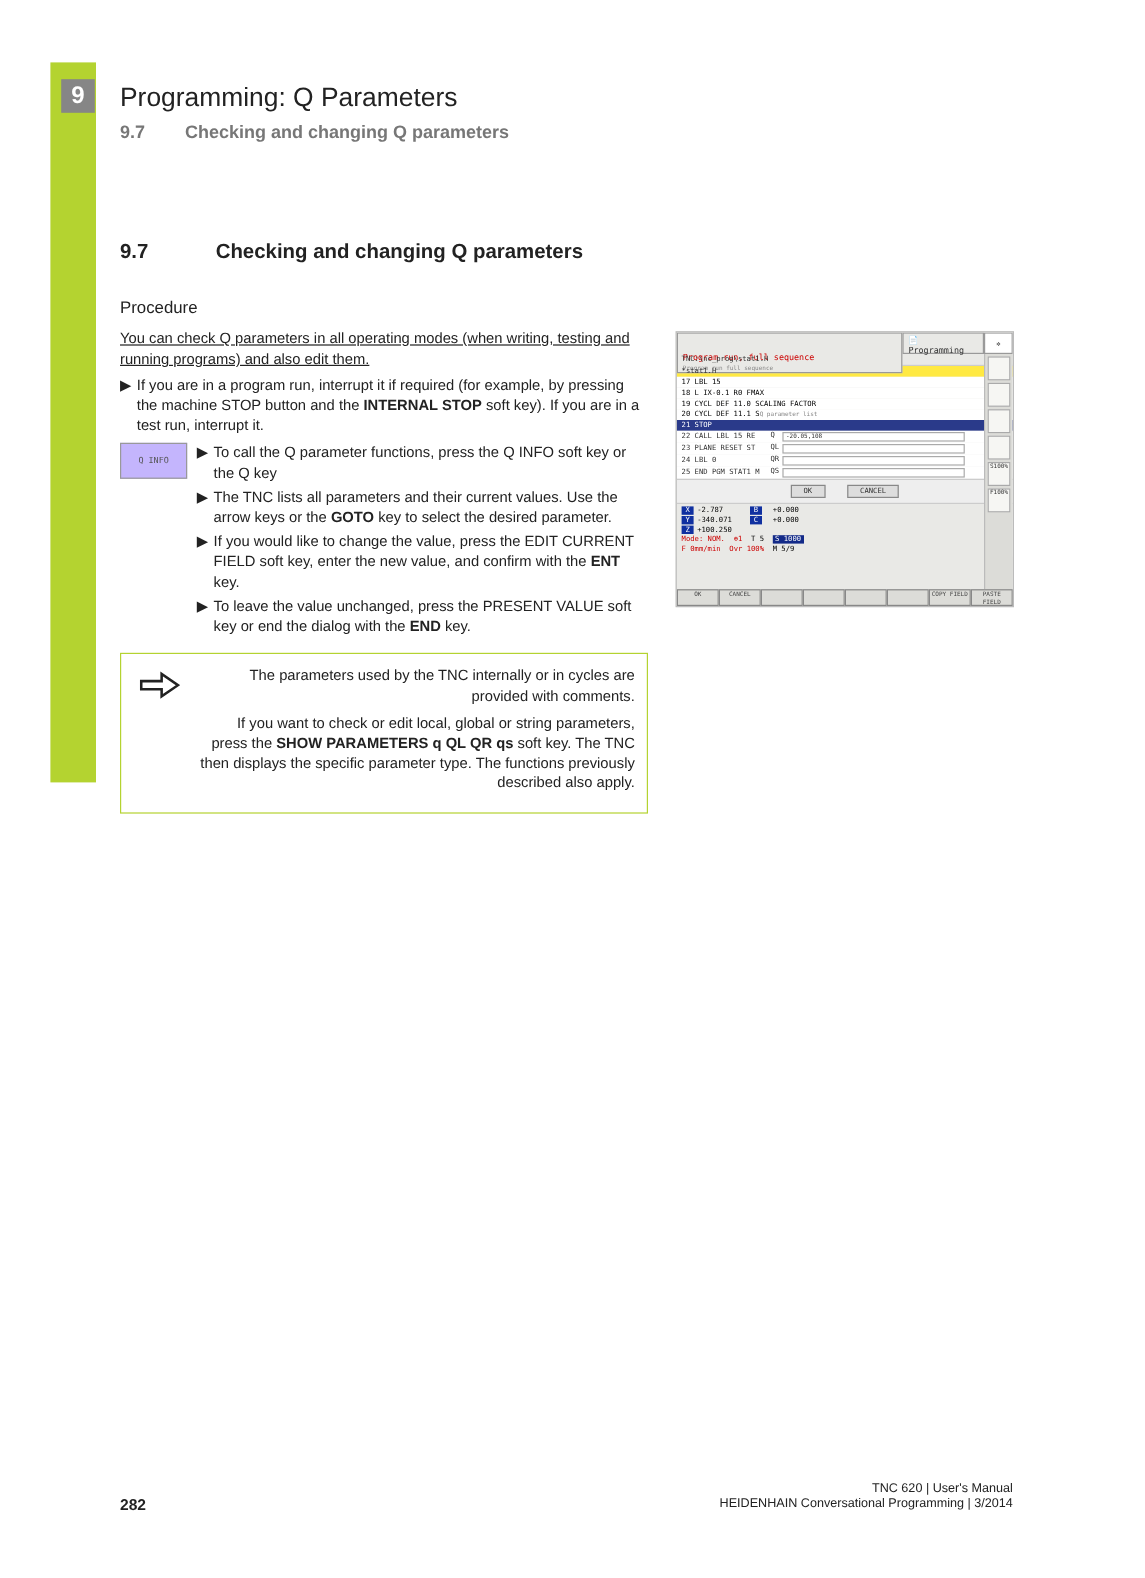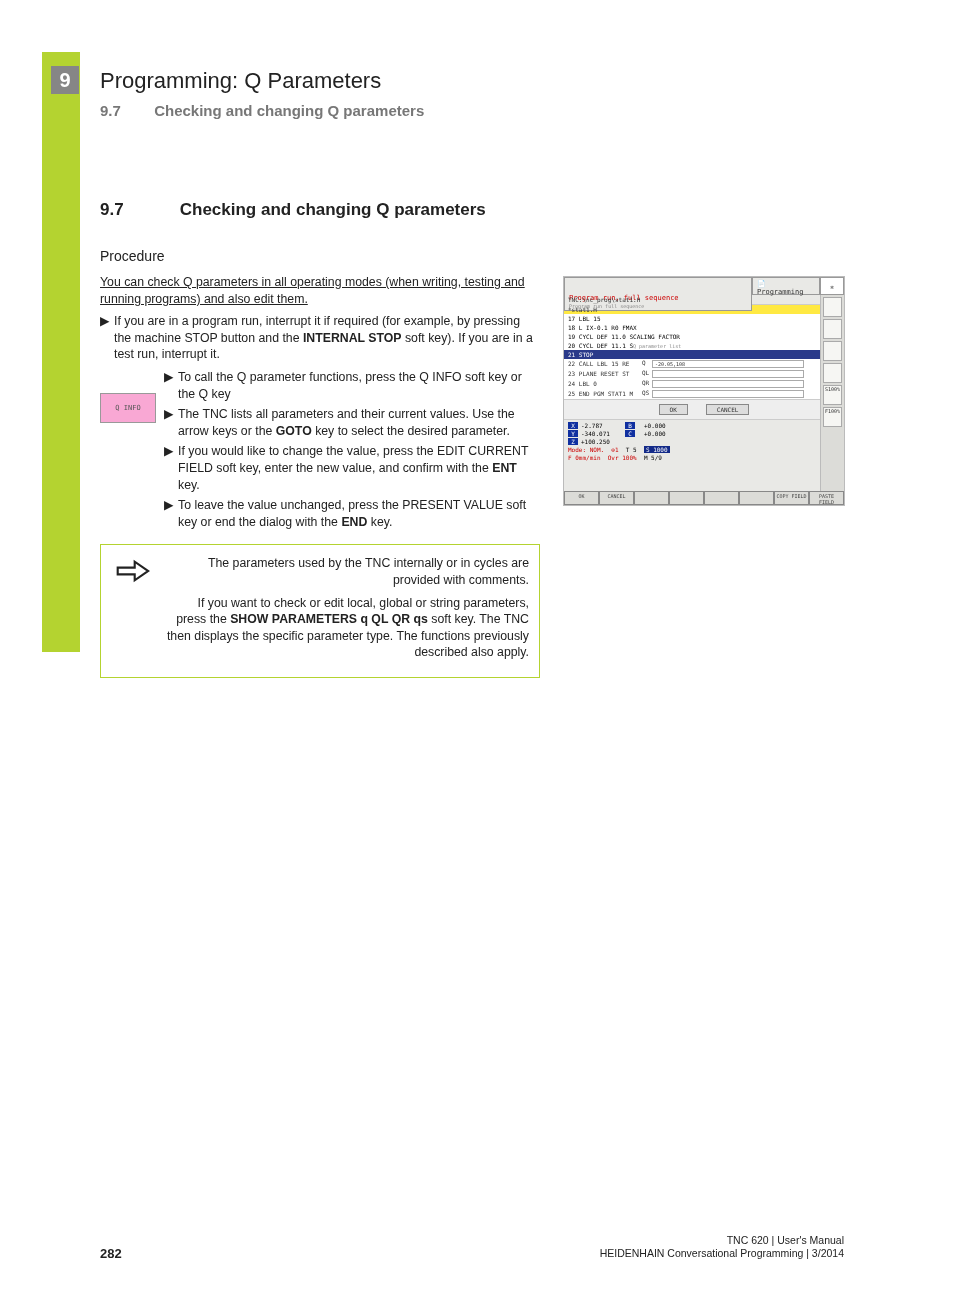--- a/index.html
+++ b/index.html
@@ -70,31 +70,30 @@
     }
     .para { font-size: 12.3px; line-height: 1.35; margin-bottom: 6px; text-decoration: underline; }
     .bullet-list { margin-bottom: 6px; }
     .bullet-item { display: flex; margin-bottom: 4px; font-size: 12.3px; line-height: 1.35; }
     .bullet-item .arrow { flex: 0 0 14px; }
     .bullet-item .txt { flex: 1; }
     .indented-block { display: flex; margin-top: 6px; }
     .soft-key-icon {
       width: 56px; height: 30px;
       border: 1px solid #999;
-      background: #f9a8d4;
+      background: #c4b5fd;
       font-size: 7px;
       font-family: monospace;
       display: inline-flex;
       align-items: center;
       justify-content: center;
       text-align: center;
       color: #555;
       margin-right: 8px;
       flex: 0 0 56px;
-      margin-top: 24px;
     }
     .sub-bullets { flex: 1; }
     .note-box {
       border: 1px solid #b4d330;
       display: flex;
       padding: 10px 10px 10px 0;
       margin-top: 10px;
       font-size: 12.3px;
       line-height: 1.35;
     }

